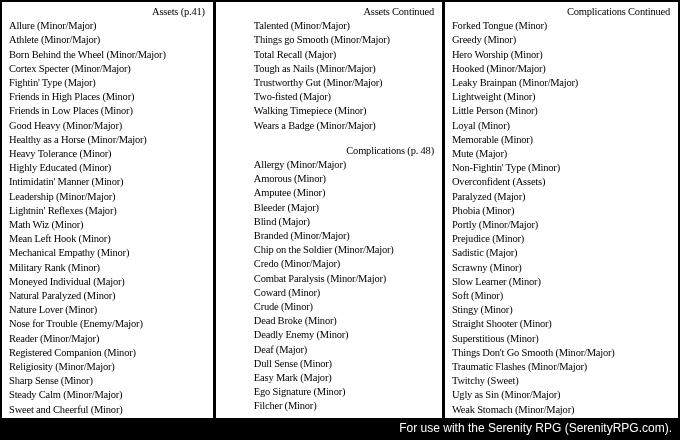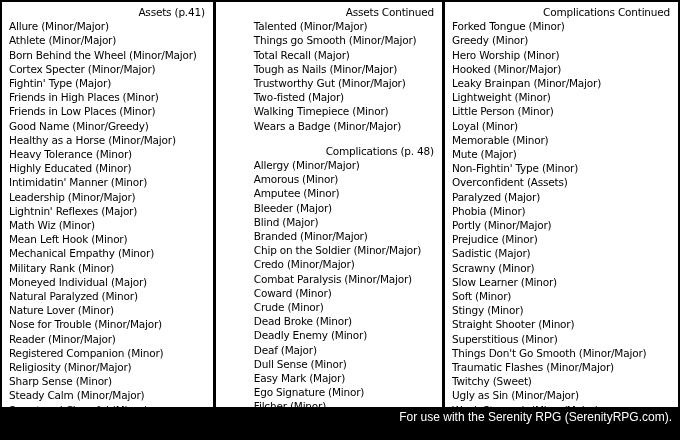--- a/index.html
+++ b/index.html
@@ -16,20 +16,21 @@
   .content {
     position: absolute;
     top: 0; left: 0; right: 0;
     height: 419px;
     border-top: 2px solid #000;
     border-left: 2px solid #000;
     border-right: 2px solid #000;
     display: flex;
     flex-direction: row;
     background: #fff;
+    font-family: Liberation Serif, serif;
   }
   .column {
     padding: 3px 6px 0 7px;
     font-size: 10.5px;
     line-height: 14.2px;
     letter-spacing: -0.2px;
     white-space: nowrap;
     overflow: hidden;
   }
   .column.c1 { width: 227px; }
@@ -42,21 +43,21 @@
   }
   .section-header {
     text-align: right;
     padding-right: 2px;
   }
   .section-header.gap { margin-top: 11px; }
   .list-item { text-align: left; }
   .footer {
     position: absolute;
     left: 0; right: 0; bottom: 0;
-    height: 33px;
+    height: 22px;
     background: #000000;
     color: #ffffff;
     font-size: 12px;
     line-height: 21px;
     text-align: right;
     padding-right: 8px;
     font-family: "Liberation Sans", sans-serif;
   }
 </style>
 </head>
@@ -66,35 +67,35 @@
   <div class="content" id="columns">
       <div class="column c1">
         <div class="section-header">Assets (p.41)</div>
         <div class="list-item">Allure (Minor/Major)</div>
         <div class="list-item">Athlete (Minor/Major)</div>
         <div class="list-item">Born Behind the Wheel (Minor/Major)</div>
         <div class="list-item">Cortex Specter (Minor/Major)</div>
         <div class="list-item">Fightin' Type (Major)</div>
         <div class="list-item">Friends in High Places (Minor)</div>
         <div class="list-item">Friends in Low Places (Minor)</div>
-        <div class="list-item">Good Name (Minor/Greedy)</div>
+        <div class="list-item">Good Heavy (Minor/Major)</div>
         <div class="list-item">Healthy as a Horse (Minor/Major)</div>
         <div class="list-item">Heavy Tolerance (Minor)</div>
         <div class="list-item">Highly Educated (Minor)</div>
         <div class="list-item">Intimidatin' Manner (Minor)</div>
         <div class="list-item">Leadership (Minor/Major)</div>
         <div class="list-item">Lightnin' Reflexes (Major)</div>
         <div class="list-item">Math Wiz (Minor)</div>
         <div class="list-item">Mean Left Hook (Minor)</div>
         <div class="list-item">Mechanical Empathy (Minor)</div>
         <div class="list-item">Military Rank (Minor)</div>
         <div class="list-item">Moneyed Individual (Major)</div>
         <div class="list-item">Natural Paralyzed (Minor)</div>
         <div class="list-item">Nature Lover (Minor)</div>
-        <div class="list-item">Nose for Trouble (Minor/Major)</div>
+        <div class="list-item">Nose for Trouble (Enemy/Major)</div>
         <div class="list-item">Reader (Minor/Major)</div>
         <div class="list-item">Registered Companion (Minor)</div>
         <div class="list-item">Religiosity (Minor/Major)</div>
         <div class="list-item">Sharp Sense (Minor)</div>
         <div class="list-item">Steady Calm (Minor/Major)</div>
         <div class="list-item">Sweet and Cheerful (Minor)</div>
       </div>
       <div class="divider"></div>
       <div class="column c2">
         <div class="section-header">Assets Continued</div>

